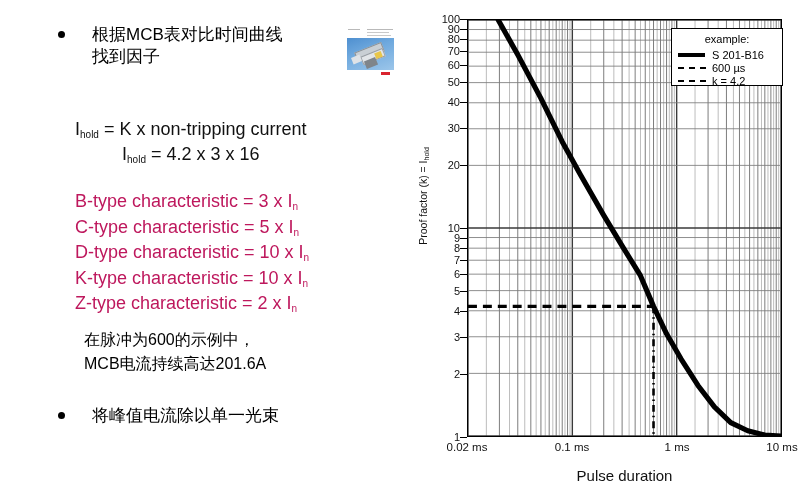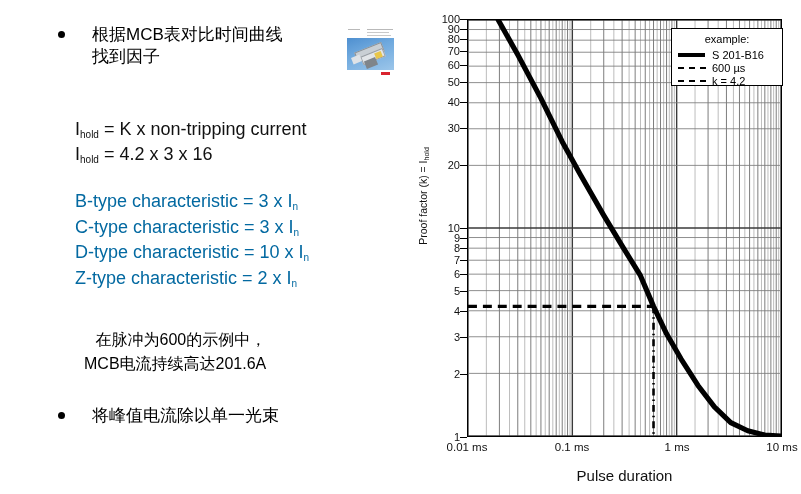--- a/index.html
+++ b/index.html
@@ -41,29 +41,29 @@
     background:linear-gradient(160deg,#4e8fd0 0%,#6fa9de 40%,#9cc6ea 100%);
   }
   .thumb .pic .b1{position:absolute;left:8px;top:9px;width:27px;height:8px;background:#c9cfd4;transform:rotate(-22deg);border:1px solid #8a9096;}
   .thumb .pic .b2{position:absolute;left:14px;top:14px;width:22px;height:7px;background:#e2e5e8;transform:rotate(-22deg);border:1px solid #9aa0a6;}
   .thumb .pic .b3{position:absolute;left:28px;top:14px;width:7px;height:6px;background:#e8c64a;transform:rotate(-22deg);}
   .thumb .pic .b4{position:absolute;left:5px;top:18px;width:9px;height:7px;background:#dfe3e7;transform:rotate(-22deg);}
   .thumb .pic .b5{position:absolute;left:18px;top:21px;width:12px;height:8px;background:#7f858b;transform:rotate(-22deg);}
   .thumb .red{position:absolute;left:36px;top:45px;width:9px;height:3px;background:#d9232e;}
 
   .formula-block{position:absolute;left:75px;top:118px;font-size:18px;line-height:23px;color:#111;}
-  .formula-block .ln{white-space:nowrap;}
+  .formula-block .ln{white-space:nowrap;text-align:center;}
   .formula-block sub{font-size:10px;vertical-align:baseline;position:relative;top:3px;}
 
-  .char-block{position:absolute;left:75px;top:190px;font-size:18px;line-height:23.5px;color:#0369a1;}
+  .char-block{position:absolute;left:75px;top:190px;font-size:18px;line-height:23.5px;color:#be185d;}
   .char-block .ln{white-space:nowrap;}
   .char-block sub{font-size:10px;vertical-align:baseline;position:relative;top:3px;}
 
   .cn-note{position:absolute;left:84px;top:328px;font-size:16px;line-height:24px;color:#000;}
-  .cn-note div{white-space:nowrap;text-align:right;}
+  .cn-note div{white-space:nowrap;}
 
   
   .chart-wrap{position:absolute;left:400px;top:0;width:401px;height:494px;}
 
   .plot{
     position:absolute;left:67px;top:19px;width:315px;height:418px;
     border:1px solid #000;box-sizing:border-box;background:#fff;
   }
   .gridsvg{position:absolute;left:0;top:0;width:100%;height:100%;}
 
@@ -140,24 +140,27 @@
       <div class="ln">
         <span>I</span><sub>hold</sub><span> = 4.2 x 3 x 16</span>
       </div>
     </div>
 
     <div class="char-block">
       <div class="ln">
         <span>B-type characteristic = 3 x I</span><sub>n</sub>
       </div>
       <div class="ln">
-        <span>C-type characteristic = 3 x I</span><sub>n</sub>
+        <span>C-type characteristic = 5 x I</span><sub>n</sub>
       </div>
       <div class="ln">
         <span>D-type characteristic = 10 x I</span><sub>n</sub>
+      </div>
+      <div class="ln">
+        <span>K-type characteristic = 10 x I</span><sub>n</sub>
       </div>
       <div class="ln">
         <span>Z-type characteristic = 2 x I</span><sub>n</sub>
       </div>
     </div>
 
     <div class="cn-note">
       <div>在脉冲为600的示例中，</div>
       <div>MCB电流持续高达201.6A</div>
     </div>
@@ -312,21 +315,21 @@
       </div>
       <div class="lrow">
         <span class="swatch">
             <i class="dashed"></i>
           </span>
         <span>k = 4.2</span>
       </div>
     </div>
 
     <div class="xlabels" id="xlabels">
-        <div class="xlab" style="left: 67px;">0.01 ms</div>
+        <div class="xlab" style="left: 67px;">0.02 ms</div>
         <div class="xlab" style="left: 172px;">0.1 ms</div>
         <div class="xlab" style="left: 277px;">1 ms</div>
         <div class="xlab" style="left: 382px;">10 ms</div>
       </div>
 
     <div class="axis-title-x">Pulse duration</div>
 
     <div class="axis-title-y">
       <span>Proof factor (k) = I</span><sub>hold</sub>
     </div>

